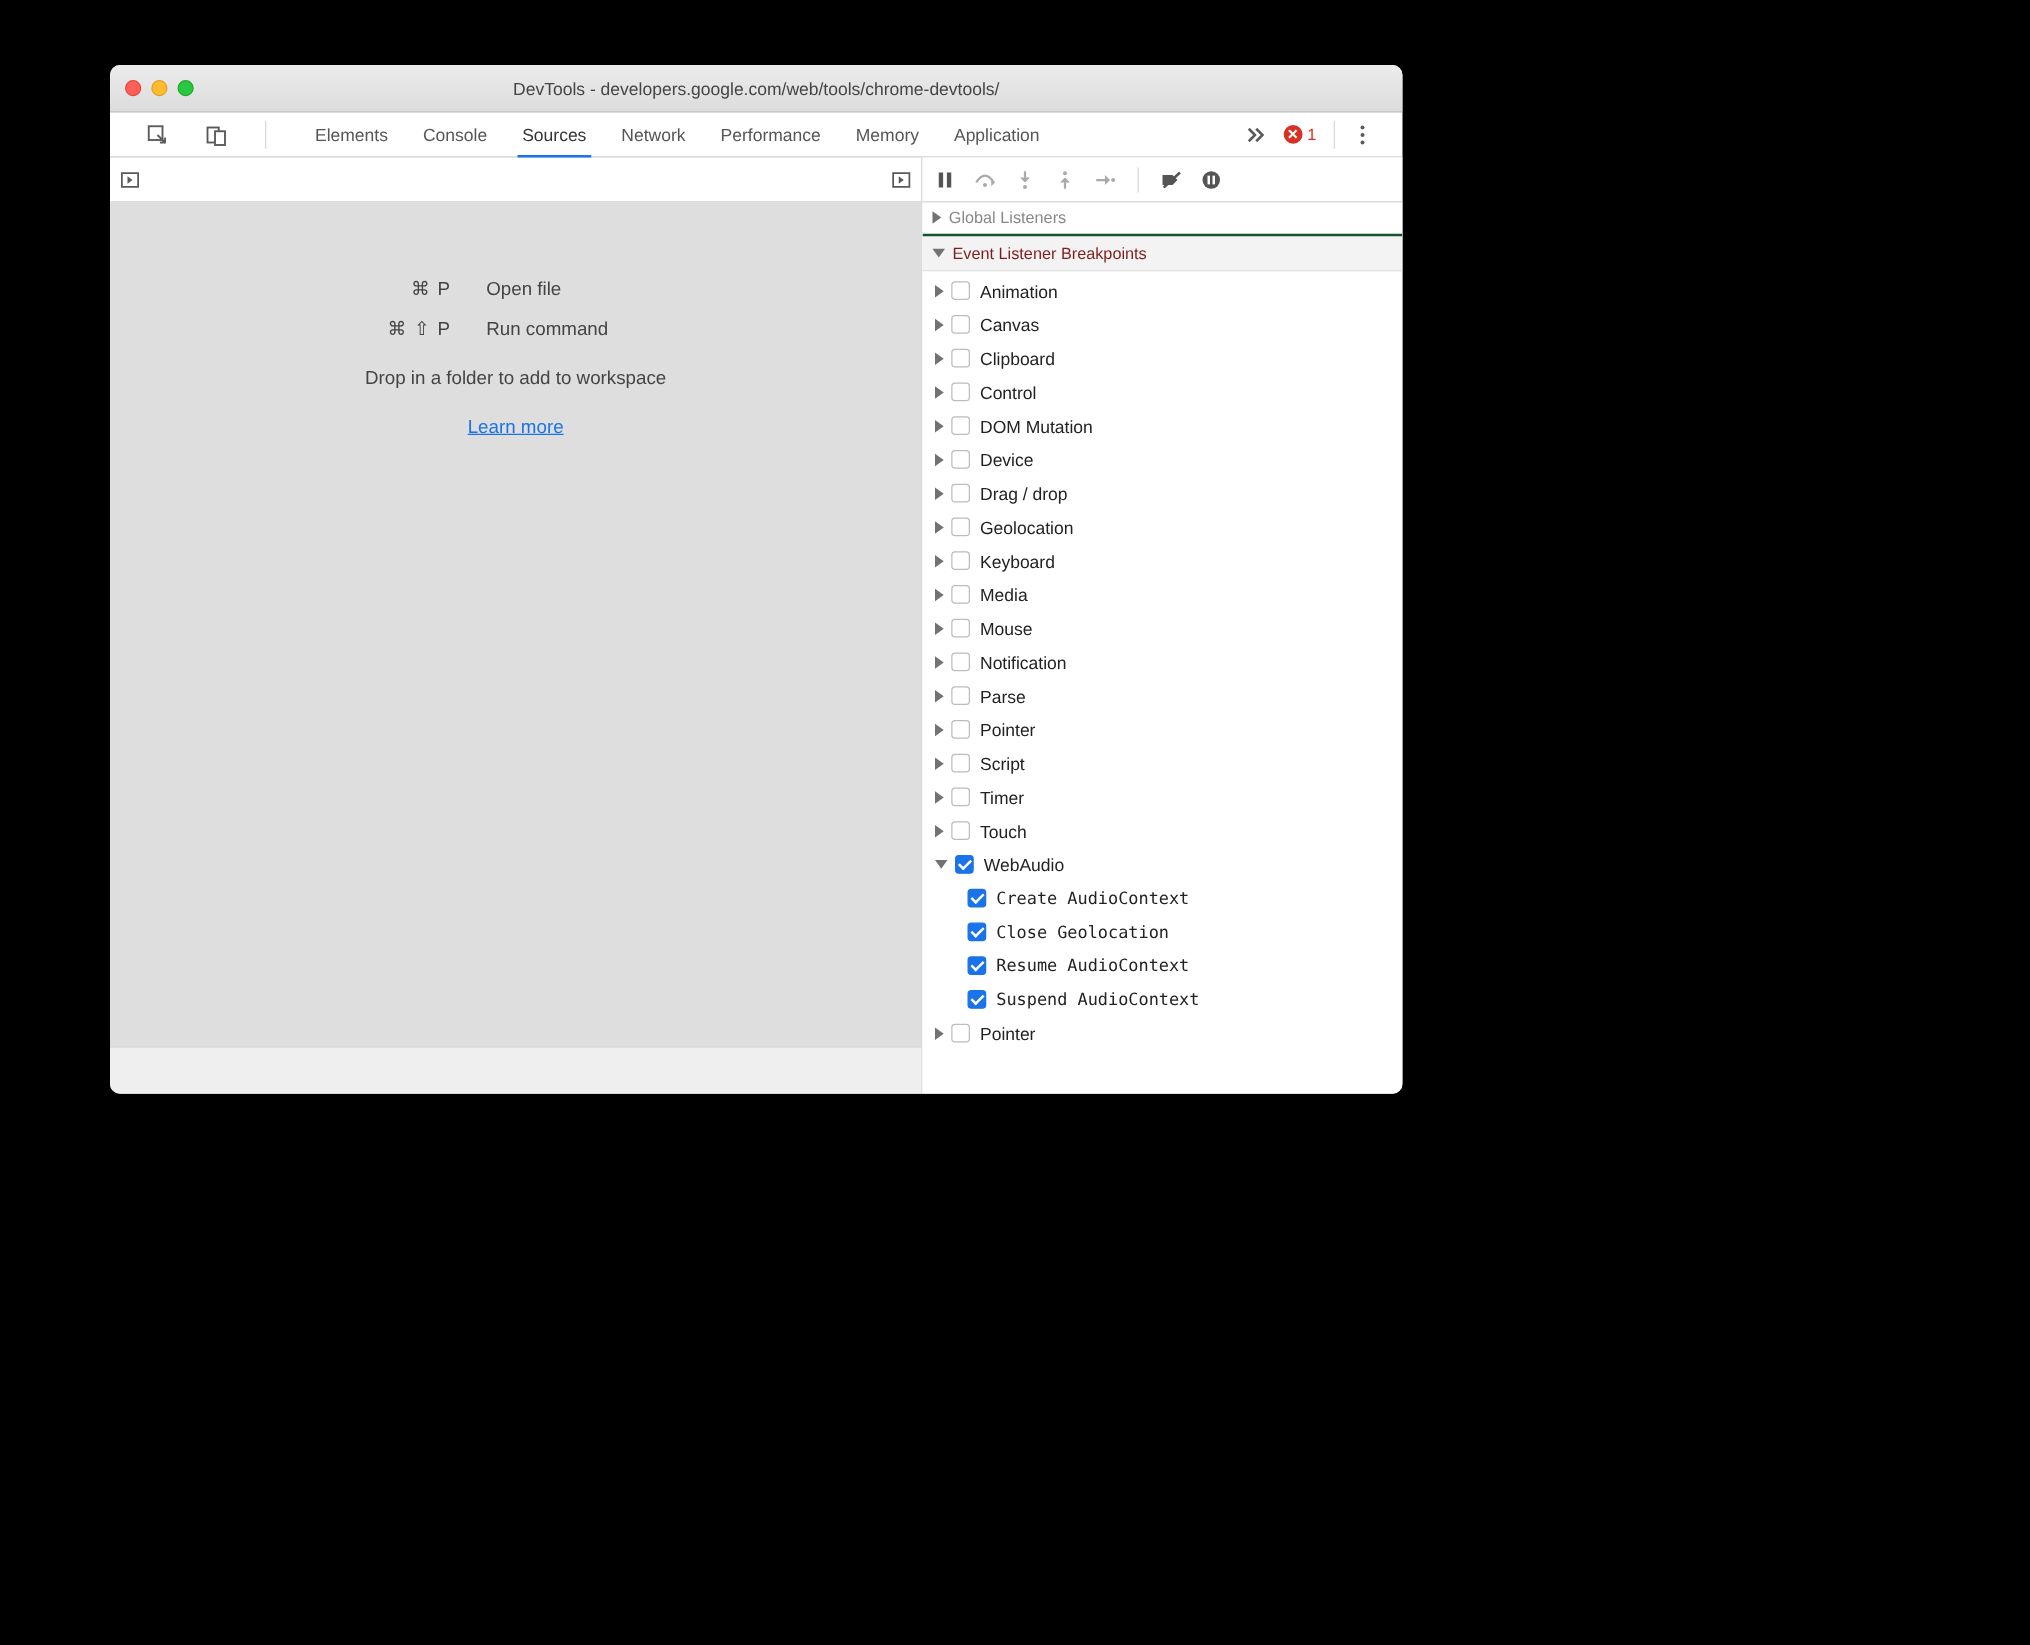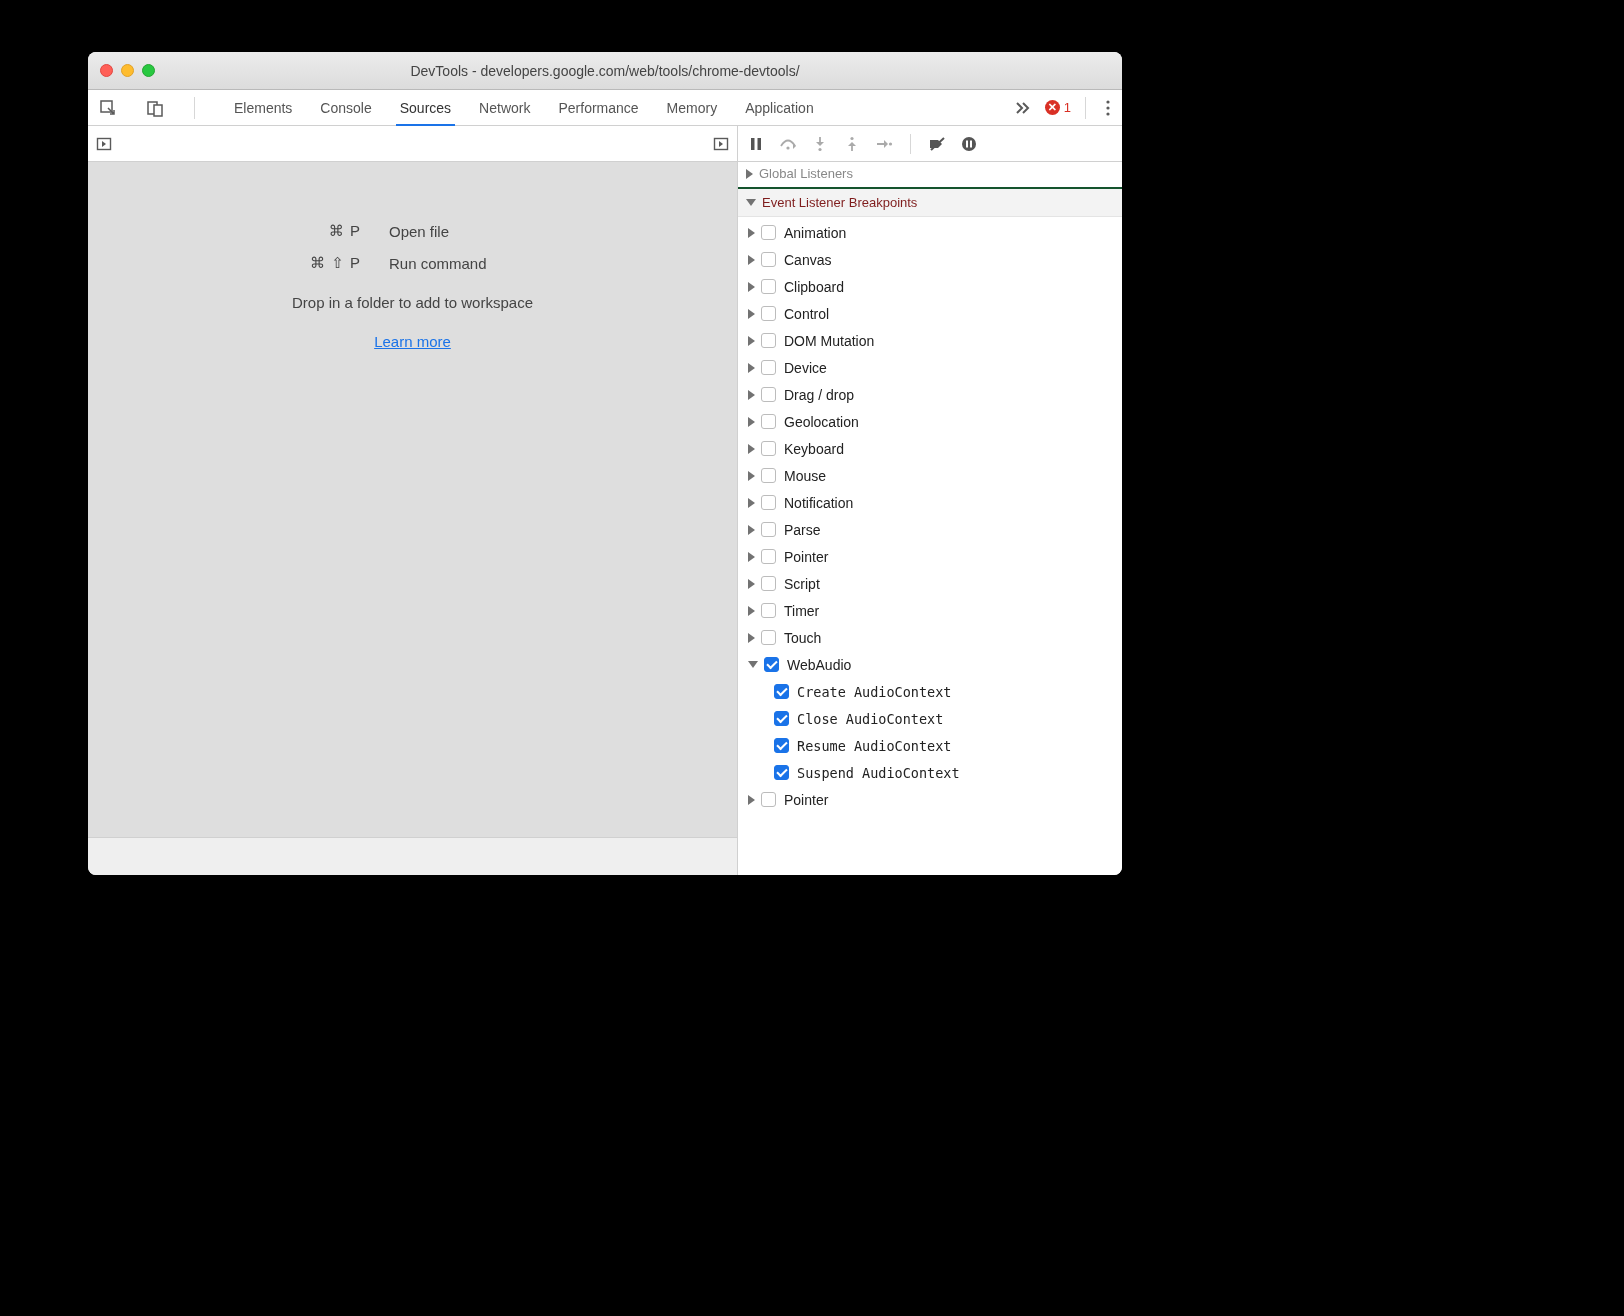--- a/index.html
+++ b/index.html
@@ -46,21 +46,21 @@
     text-align: center;
     font-size: 14px;
     color: #444;
     pointer-events: none;
   }
   .toolbar {
     height: 36px;
     border-bottom: 1px solid #d0d0d0;
     display: flex;
     align-items: center;
-    padding: 0 6px;
+    padding: 0 24px;
     gap: 19px;
   }
   .toolbar .icon-btn {
     width: 28px; height: 28px;
     display: flex; align-items: center; justify-content: center;
     color: #5a5a5a;
     cursor: pointer;
   }
   .toolbar-divider { width: 1px; height: 22px; background: #d7d7d7; margin: 0 6px; }
   .tabs { display: flex; align-items: stretch; height: 100%; }
@@ -407,20 +407,25 @@
               <span class="tree-label">Geolocation</span>
             </div>
             <div class="tree-item">
               <span class="tri right"></span>
               <span class="cbox"></span>
               <span class="tree-label">Keyboard</span>
             </div>
             <div class="tree-item">
               <span class="tri right"></span>
               <span class="cbox"></span>
+              <span class="tree-label">Media</span>
+            </div>
+            <div class="tree-item">
+              <span class="tri right"></span>
+              <span class="cbox"></span>
               <span class="tree-label">Mouse</span>
             </div>
             <div class="tree-item">
               <span class="tri right"></span>
               <span class="cbox"></span>
               <span class="tree-label">Notification</span>
             </div>
             <div class="tree-item">
               <span class="tri right"></span>
               <span class="cbox"></span>
@@ -450,21 +455,21 @@
               <span class="tri down"></span>
               <span class="cbox checked"></span>
               <span class="tree-label">WebAudio</span>
             </div>
             <div class="tree-item child">
               <span class="cbox checked"></span>
               <span class="tree-label mono">Create AudioContext</span>
             </div>
             <div class="tree-item child">
               <span class="cbox checked"></span>
-              <span class="tree-label mono">Close AudioContext</span>
+              <span class="tree-label mono">Close Geolocation</span>
             </div>
             <div class="tree-item child">
               <span class="cbox checked"></span>
               <span class="tree-label mono">Resume AudioContext</span>
             </div>
             <div class="tree-item child">
               <span class="cbox checked"></span>
               <span class="tree-label mono">Suspend AudioContext</span>
             </div>
             <div class="tree-item">

